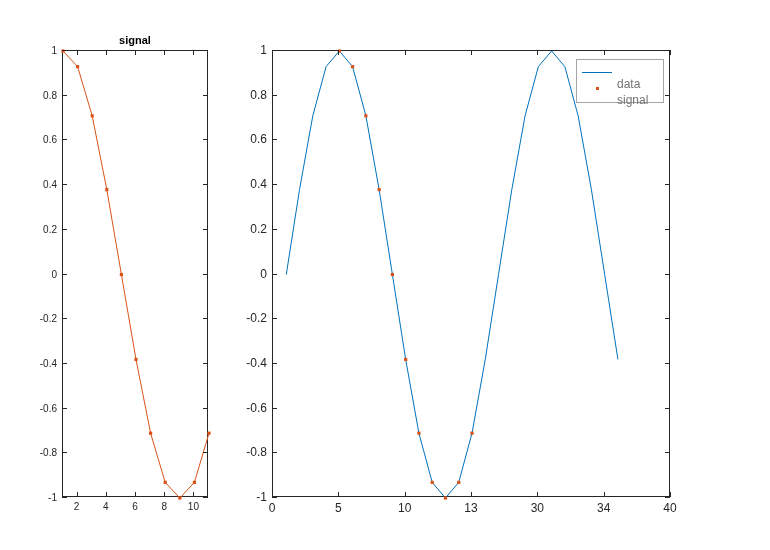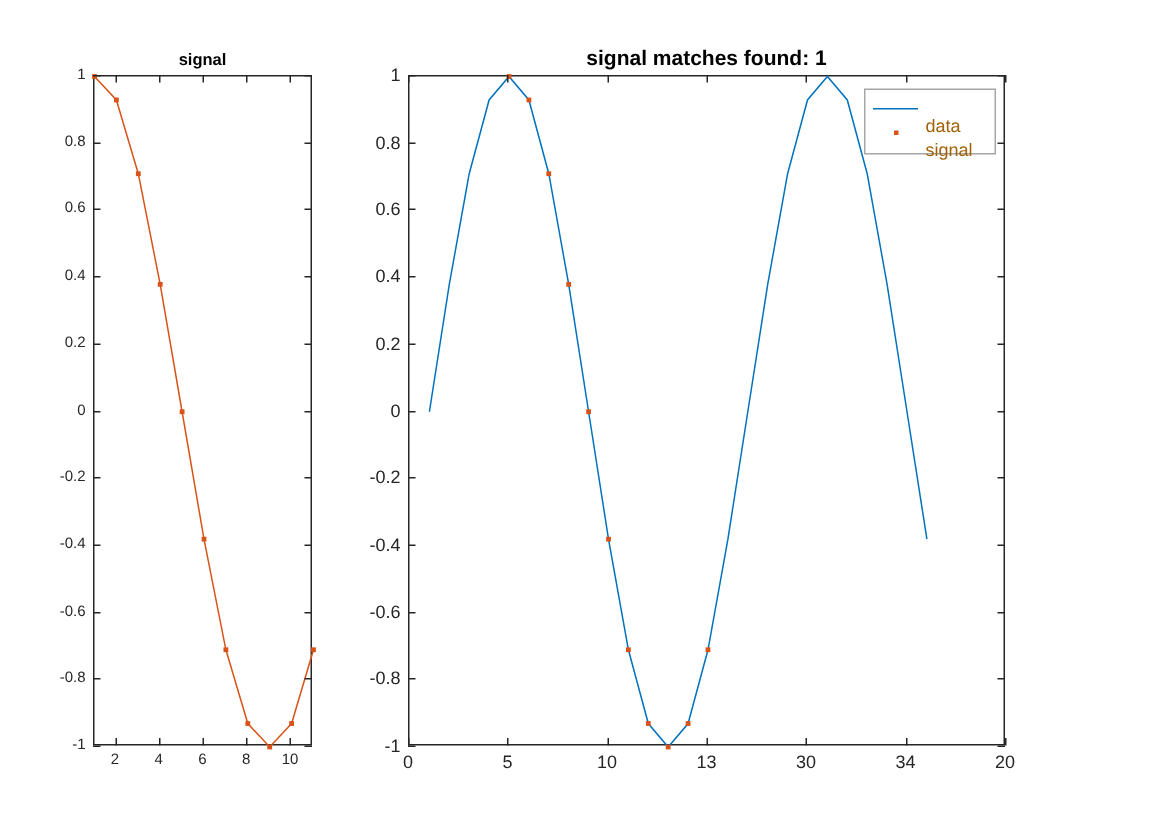--- a/index.html
+++ b/index.html
@@ -89,21 +89,21 @@
   .legend-dot {
     position: absolute;
     left: 50%;
     top: 50%;
     width: 3px; height: 3px;
     margin-left: -1.5px;
     margin-top: -1.5px;
     background: #d95319;
   }
   .legend-label {
-    color: #a16207;
+    color: #737373;
     font-size: 12px;
     white-space: nowrap;
     margin-top: 24px;
   }
 </style>
 </head>
 <body>
 
 <div class="figure">
 
@@ -184,21 +184,20 @@
         <rect x="104.53" y="136.97" width="3.2" height="3.2" fill="#d95319"></rect>
         <rect x="117.80" y="221.90" width="3.2" height="3.2" fill="#d95319"></rect>
         <rect x="131.07" y="306.83" width="3.2" height="3.2" fill="#d95319"></rect>
         <rect x="144.33" y="380.58" width="3.2" height="3.2" fill="#d95319"></rect>
         <rect x="157.60" y="429.75" width="3.2" height="3.2" fill="#d95319"></rect>
         <rect x="170.87" y="445.40" width="3.2" height="3.2" fill="#d95319"></rect>
         <rect x="184.13" y="429.75" width="3.2" height="3.2" fill="#d95319"></rect>
         <rect x="197.40" y="380.58" width="3.2" height="3.2" fill="#d95319"></rect>
       </svg>
   </div>
-  <div class="axes-title" style="left:272px; top:30px; width:398px; font-size:14px;">signal matches found: 1</div>
   <div id="ticks-right">
       <div class="tickmark" style="left: 272px; top: 497px; width: 5px; height: 1px;"></div>
       <div class="tickmark" style="left: 665px; top: 497px; width: 5px; height: 1px;"></div>
       <div class="tick-label tick-y" style="font-size: 12px; width: 40px; left: 227px; top: 497px;">-1</div>
       <div class="tickmark" style="left: 272px; top: 452.3px; width: 5px; height: 1px;"></div>
       <div class="tickmark" style="left: 665px; top: 452.3px; width: 5px; height: 1px;"></div>
       <div class="tick-label tick-y" style="font-size: 12px; width: 40px; left: 227px; top: 452.3px;">-0.8</div>
       <div class="tickmark" style="left: 272px; top: 407.6px; width: 5px; height: 1px;"></div>
       <div class="tickmark" style="left: 665px; top: 407.6px; width: 5px; height: 1px;"></div>
       <div class="tick-label tick-y" style="font-size: 12px; width: 40px; left: 227px; top: 407.6px;">-0.6</div>
@@ -239,21 +238,21 @@
       <div class="tickmark" style="left: 471px; top: 492px; width: 1px; height: 5px;"></div>
       <div class="tick-label tick-x" style="font-size: 12px; left: 471px; top: 501px;">13</div>
       <div class="tickmark" style="left: 537.333px; top: 50px; width: 1px; height: 5px;"></div>
       <div class="tickmark" style="left: 537.333px; top: 492px; width: 1px; height: 5px;"></div>
       <div class="tick-label tick-x" style="font-size: 12px; left: 537.333px; top: 501px;">30</div>
       <div class="tickmark" style="left: 603.667px; top: 50px; width: 1px; height: 5px;"></div>
       <div class="tickmark" style="left: 603.667px; top: 492px; width: 1px; height: 5px;"></div>
       <div class="tick-label tick-x" style="font-size: 12px; left: 603.667px; top: 501px;">34</div>
       <div class="tickmark" style="left: 670px; top: 50px; width: 1px; height: 5px;"></div>
       <div class="tickmark" style="left: 670px; top: 492px; width: 1px; height: 5px;"></div>
-      <div class="tick-label tick-x" style="font-size: 12px; left: 670px; top: 501px;">20</div>
+      <div class="tick-label tick-x" style="font-size: 12px; left: 670px; top: 501px;">40</div>
     </div>
 
   <div class="legend" style="left:576px; top:59px; width:88px; height:44px;">
     <div class="legend-row">
       <span class="legend-sample">
         <span class="legend-line"></span>
       </span>
       <span class="legend-label">data</span>
     </div>
     <div class="legend-row">

